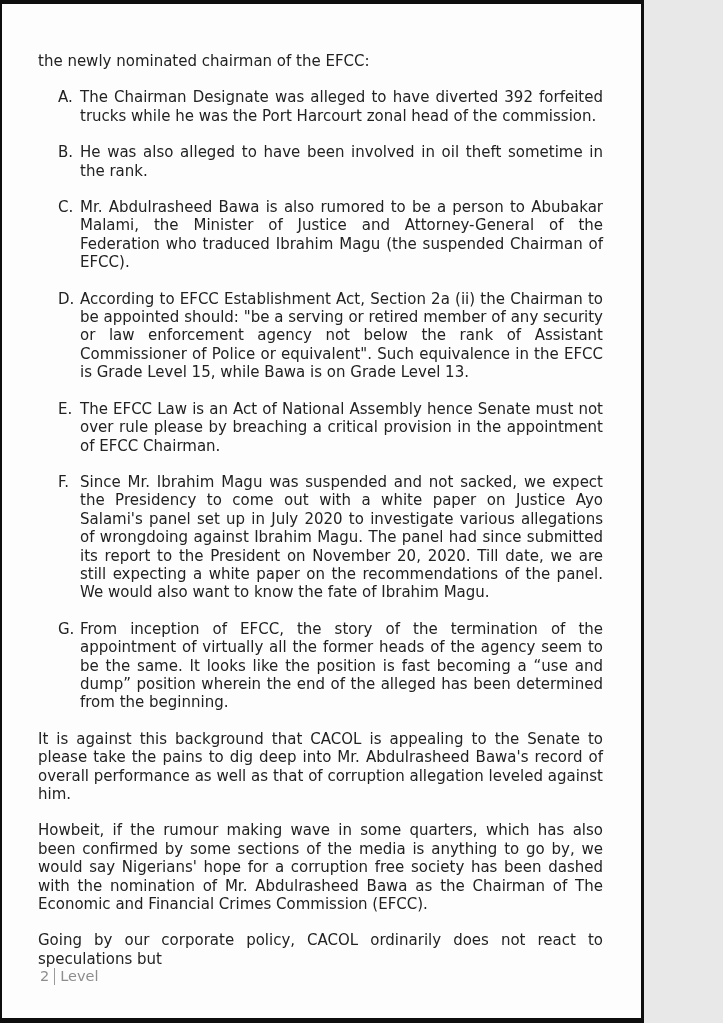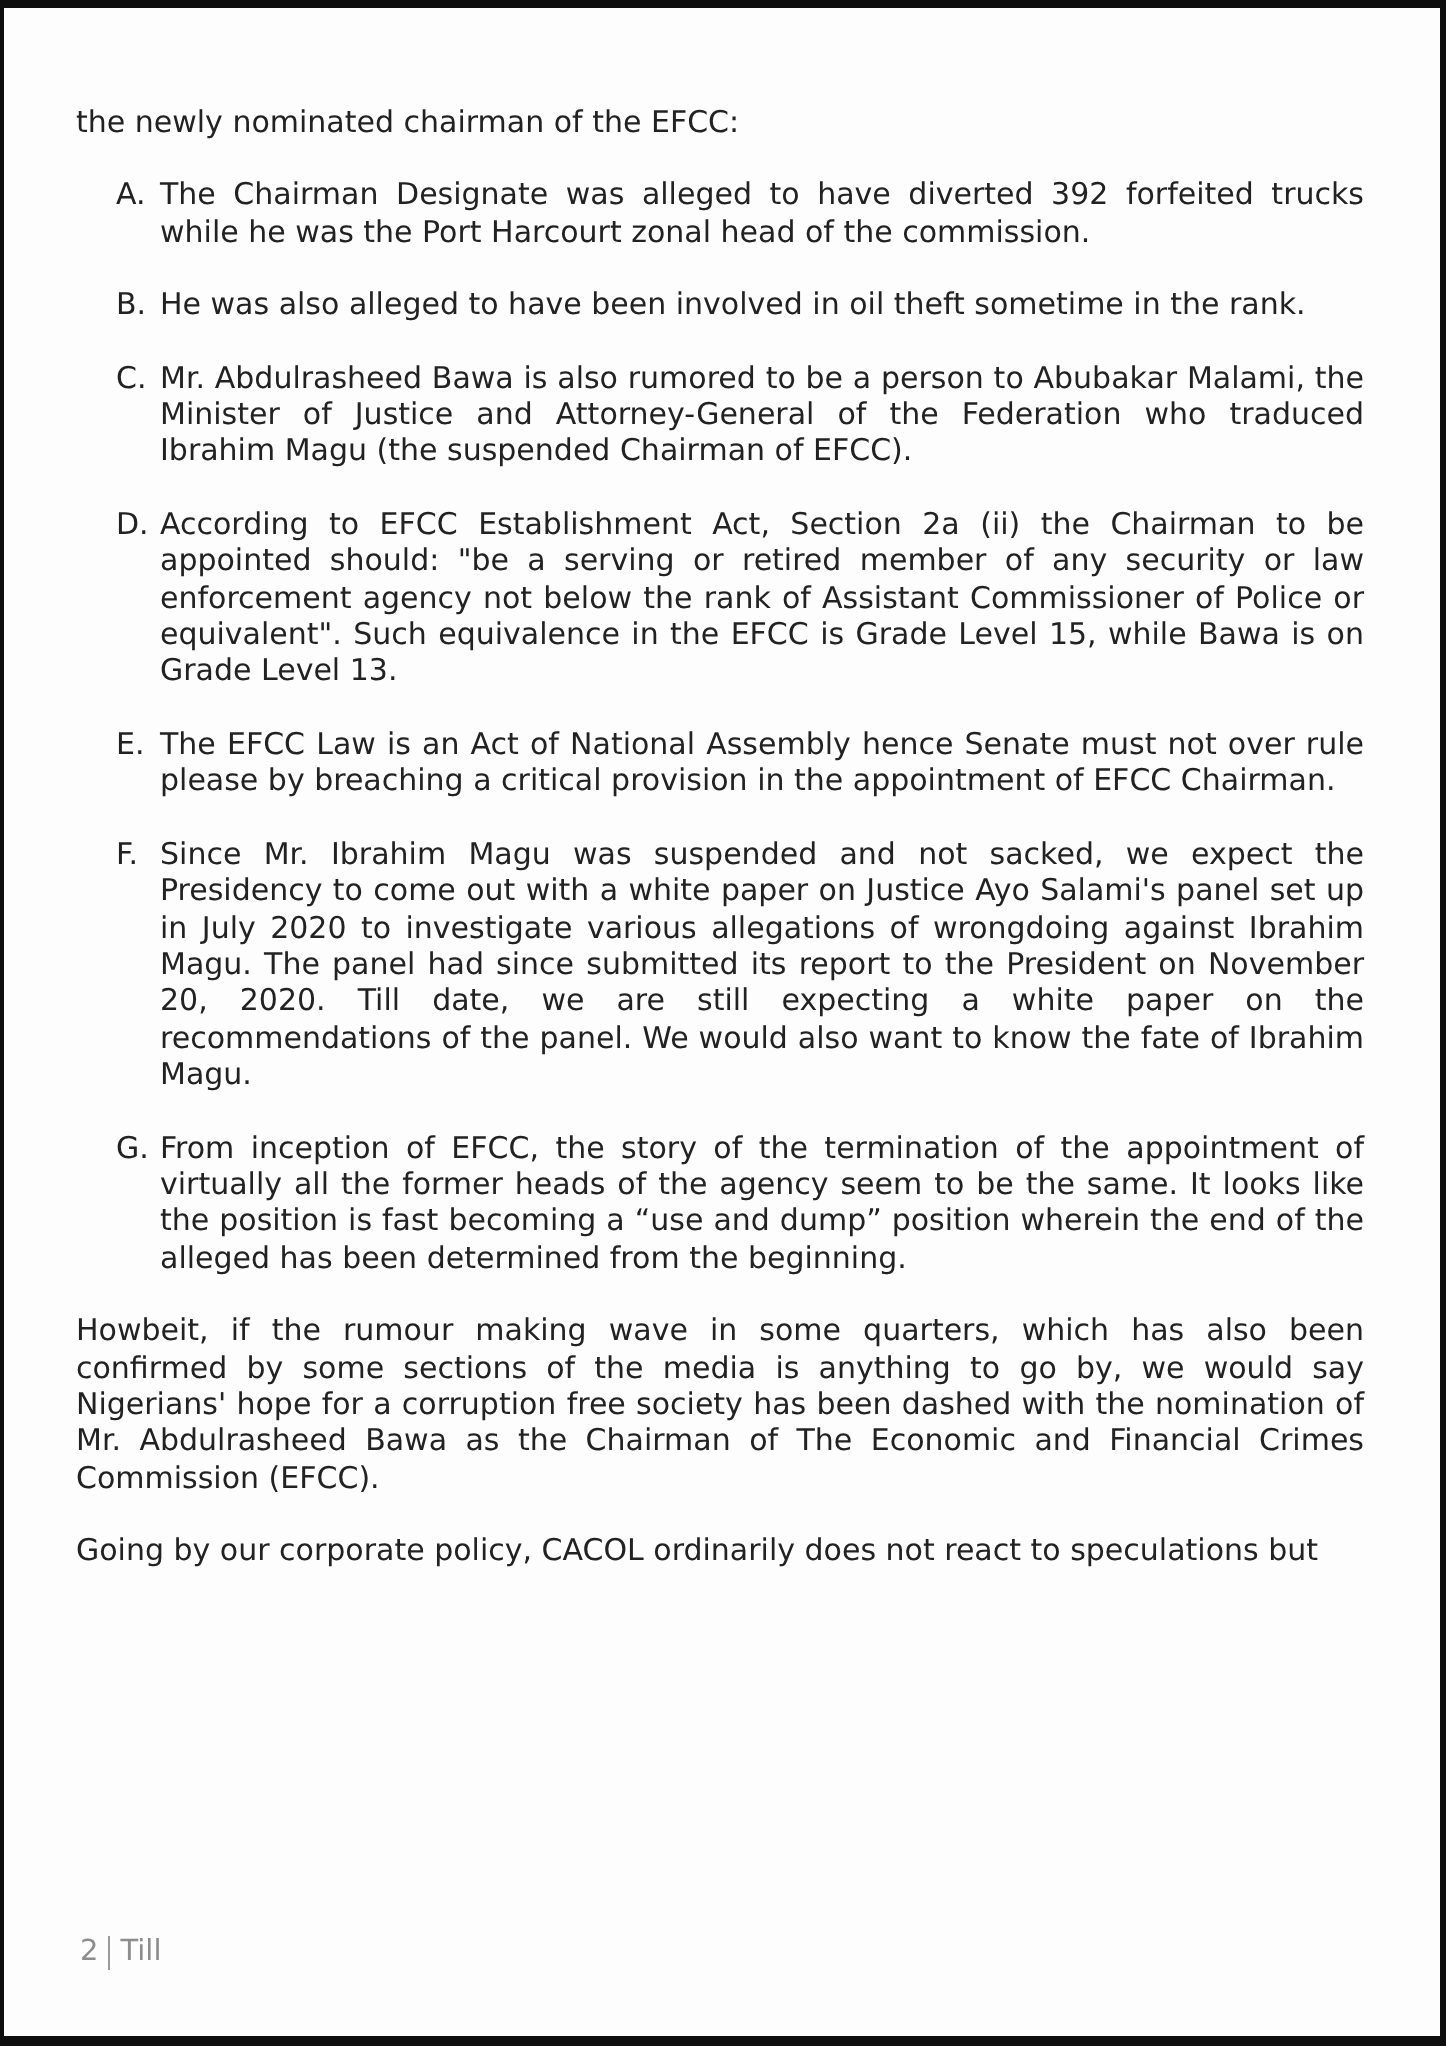--- a/index.html
+++ b/index.html
@@ -1,17 +1,17 @@
 <!DOCTYPE html>
 <html><head>
 <meta charset="utf-8">
 <style>
   html, body { margin: 0; padding: 0; background: #e8e8e8; }
   .page {
-    width: 723px;
+    width: 644px;
     height: 1023px;
     box-sizing: border-box;
     background: #fdfdfd;
     border-style: solid;
     border-color: #0e0e0e;
     border-width: 4px 3px 5px 2px;
     padding: 48px 38px 0 36px;
     position: relative;
     overflow: hidden;
     font-family: "DejaVu Sans", sans-serif;
@@ -69,22 +69,23 @@
     <div class="li">
       <span class="marker">F.</span>
       <span class="li-text">Since Mr. Ibrahim Magu was suspended and not sacked, we expect the Presidency to come out with a white paper on Justice Ayo Salami's panel set up in July 2020 to investigate various allegations of wrongdoing against Ibrahim Magu. The panel had since submitted its report to the President on November 20, 2020. Till date, we are still expecting a white paper on the recommendations of the panel. We would also want to know the fate of Ibrahim Magu.</span>
     </div>
     <div class="li">
       <span class="marker">G.</span>
       <span class="li-text">From inception of EFCC, the story of the termination of the appointment of virtually all the former heads of the agency seem to be the same. It looks like the position is fast becoming a “use and dump” position wherein the end of the alleged has been determined from the beginning.</span>
     </div>
   </div>
 
+  <p class="para">It is against this background that CACOL is appealing to the Senate to please take the pains to dig deep into Mr. Abdulrasheed Bawa's record of overall performance as well as that of corruption allegation leveled against him.</p>
   <p class="para">Howbeit, if the rumour making wave in some quarters, which has also been confirmed by some sections of the media is anything to go by, we would say Nigerians' hope for a corruption free society has been dashed with the nomination of Mr. Abdulrasheed Bawa as the Chairman of The Economic and Financial Crimes Commission (EFCC).</p>
   <p class="para">Going by our corporate policy, CACOL ordinarily does not react to speculations but</p>
 
   <div class="footer">
     <span>2</span>
     <span class="divider"></span>
-    <span>Till</span>
+    <span>Level</span>
   </div>
 
 </div>
 
 </body></html>

